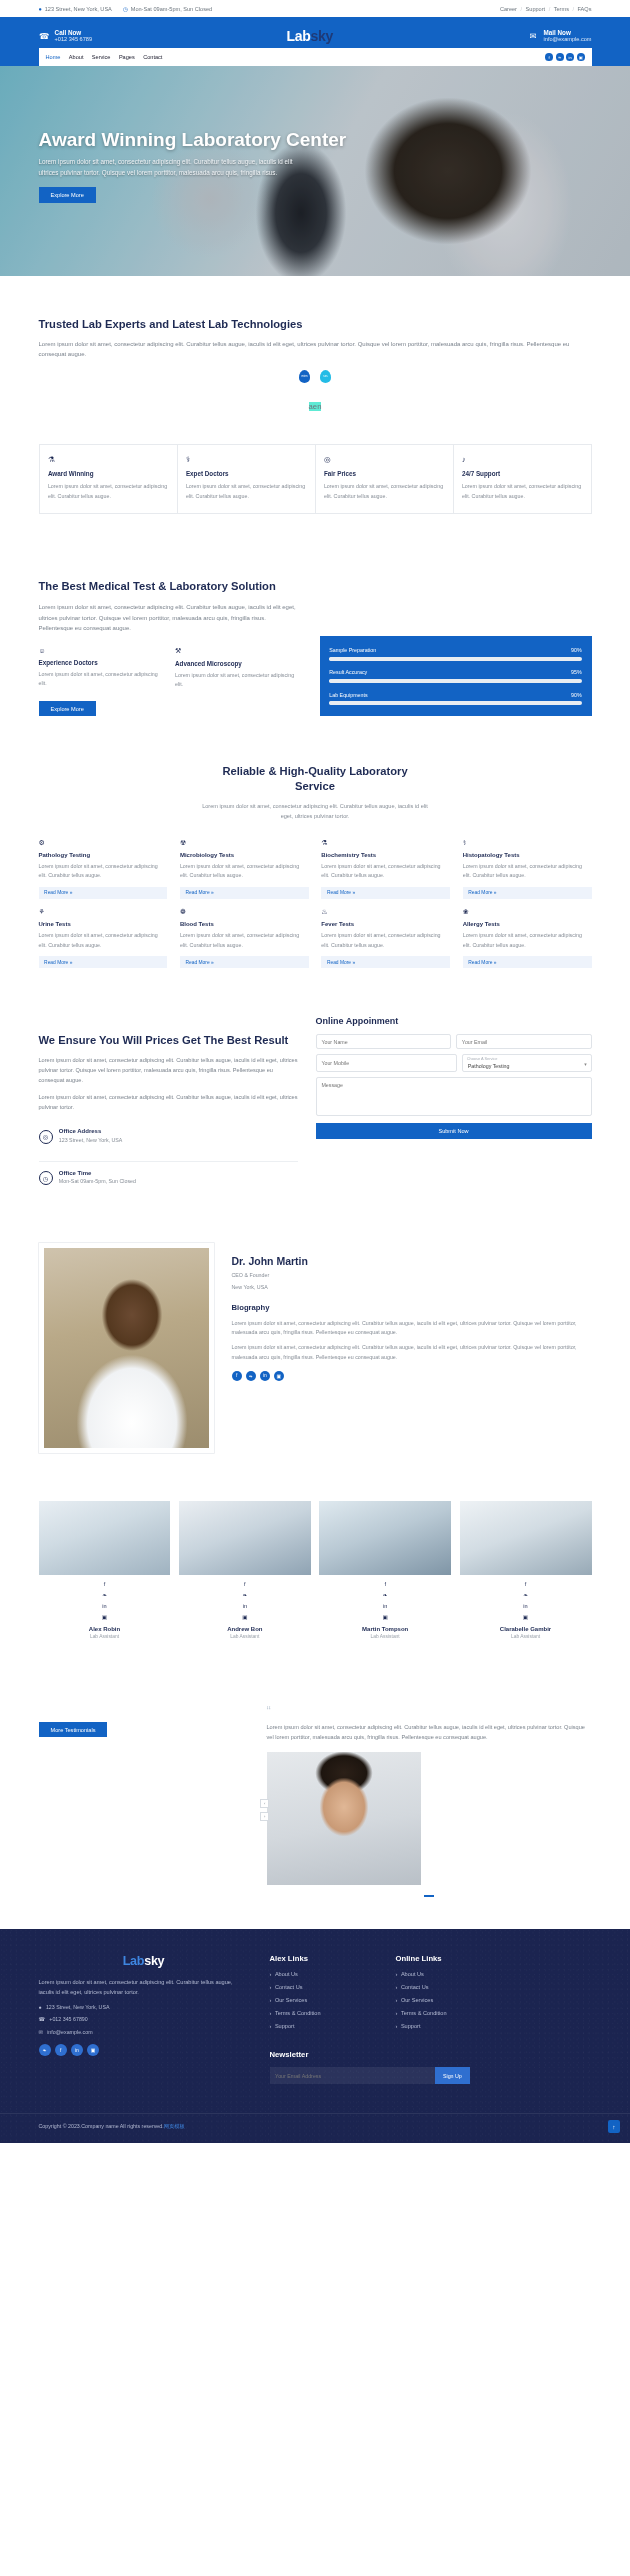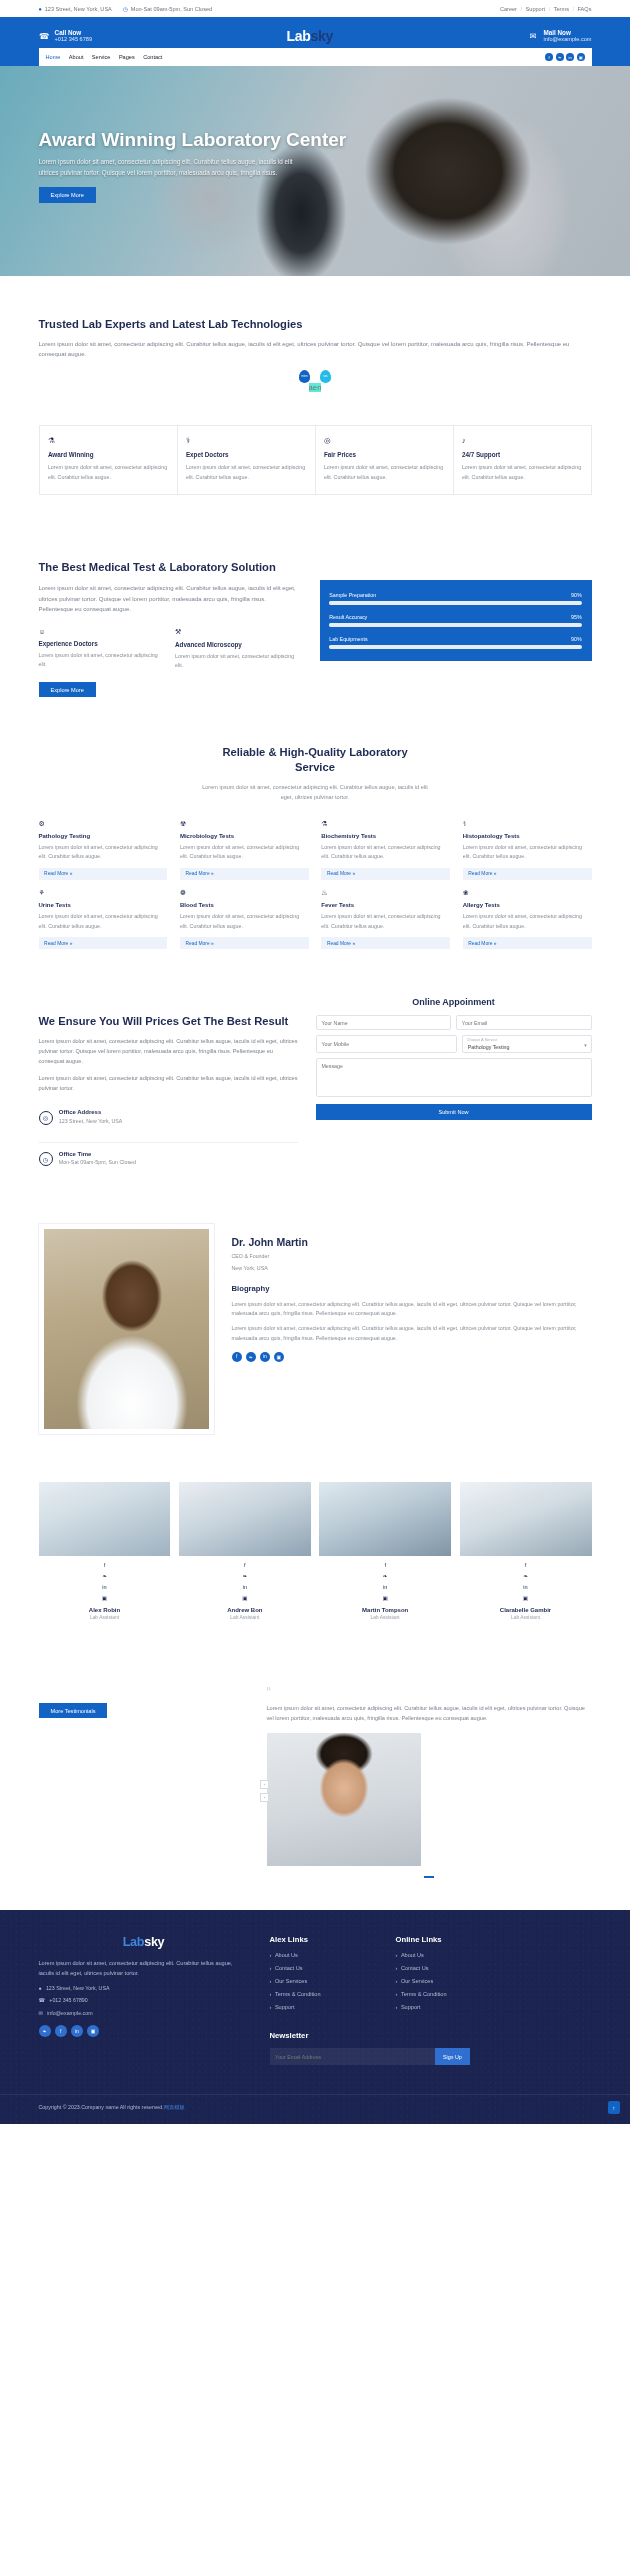--- a/index.html
+++ b/index.html
@@ -101,34 +101,34 @@
   h2.sec-title { font-size: 11.2px; font-weight: 800; color: #1e2a53; line-height: 1.3; margin-top: 17px; }
   .about-txt p.lead { font-size: 6px; line-height: 1.8; margin-top: 7px; color: #7a828c; }
   .mini-badges { display: flex; gap: 9.8px; margin-top: 9.8px; justify-content: center; }
   .mini-badges .mb {
     width: 11.2px; height: 12.6px; border-radius: 50% 50% 50% 50%/60% 60% 40% 40%;
     display: flex; align-items: center; justify-content: center;
     font-size: 2.8px; color: #fff; overflow: hidden;
   }
   .mb.n1 { background: #1263c4; }
   .mb.n2 { background: #24bce6; }
-  .mb.n3 { background: #5eead4; margin: 0 auto 0; }
+  .mb.n3 { background: #5eead4; margin: 19px auto 0; }
 
   
   .feat-wrap { border: 0.7px solid #e7eaee; display: flex; }
   .feat {
     flex: 1; padding: 9.8px 8.4px 12.6px; border-right: 0.7px solid #e7eaee;
   }
   .feat:last-child { border-right: none; }
   .feat .fi { font-size: 7.7px; color: #1e2a53; }
   .feat h5 { font-size: 6.3px; font-weight: 700; color: #1e2a53; margin: 6.3px 0 4.9px; }
   .feat p { font-size: 5.3px; line-height: 1.75; color: #868d96; }
 
   
-  .bm-grid { display: flex; gap: 22px; align-items: center; }
+  .bm-grid { display: flex; gap: 22px; align-items: flex-end; }
   .bm-left { width: 259px; }
   .bm-left p.lead { font-size: 6px; line-height: 1.8; margin-top: 7.7px; color: #7a828c; }
   .bm-two { display: flex; gap: 14px; margin-top: 12.6px; }
   .bm-two .it { flex: 1; }
   .bm-two .it .fi { font-size: 7px; color: #1e2a53; }
   .bm-two .it h5 { font-size: 6.3px; font-weight: 600; color: #1e2a53; margin: 5.6px 0 4.2px; }
   .bm-two .it p { font-size: 5.3px; line-height: 1.7; color: #868d96; }
   .bm-right { flex: 1; background: #1263c4; padding: 11.2px 9.8px; }
   .skill { margin-bottom: 8.4px; }
   .skill:last-child { margin-bottom: 0; }
@@ -152,21 +152,21 @@
   .ap-grid { display: flex; gap: 18px; align-items: flex-start; }
   .ap-left { width: 259px; }
   .ap-left p { font-size: 5.6px; line-height: 1.8; color: #7a828c; margin-top: 7px; }
   .info-row { display: flex; gap: 6.3px; align-items: center; padding: 7.7px 0; border-top: 0.7px solid #eceff2; margin-top: 8.4px; }
   .info-row:first-of-type { border-top: none; }
   .info-ic { width: 14px; height: 14px; border: 0.7px solid #1e2a53; border-radius: 50%;
              display: flex; align-items: center; justify-content: center; font-size: 6.3px; color: #1e2a53; }
   .info-row h6 { font-size: 6px; color: #1e2a53; font-weight: 600; }
   .info-row p { font-size: 5.3px; margin-top: 1.4px; color: #868d96; }
   .ap-right { flex: 1; }
-  .ap-right h3 { font-size: 9px; font-weight: 800; color: #1e2a53; margin-bottom: 7.7px; text-align: center; }
+  .ap-right h3 { font-size: 9px; font-weight: 800; color: #1e2a53; margin-bottom: 7.7px; }
   .form-row { display: flex; gap: 4.9px; margin-bottom: 4.9px; }
   .fld {
     flex: 1; border: 0.7px solid #dfe3e8; border-radius: 2.1px; height: 15.4px;
     font-size: 5.3px; padding: 0 4.9px; color: #868d96; background: #fff;
     font-family: "Liberation Sans", sans-serif;
   }
   .sel-wrap { flex: 1; position: relative; }
   .sel-wrap .sel-label { position: absolute; top: 1.4px; left: 4.9px; font-size: 3.9px; color: #aab0b8; }
   .sel {
     width: 100%; border: 0.7px solid #dfe3e8; border-radius: 2.1px; height: 18px;

